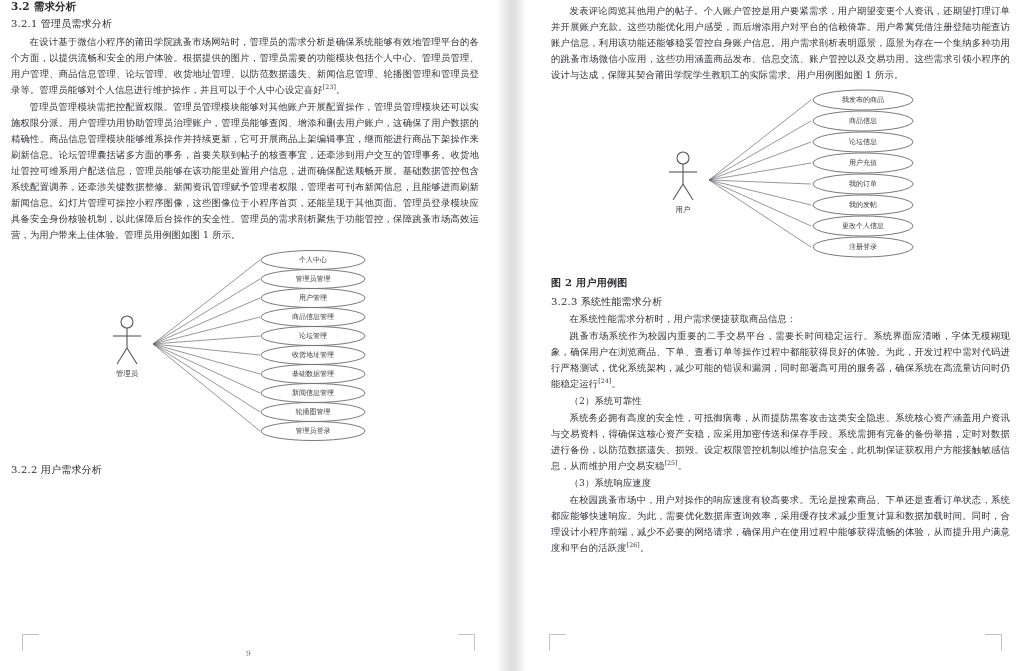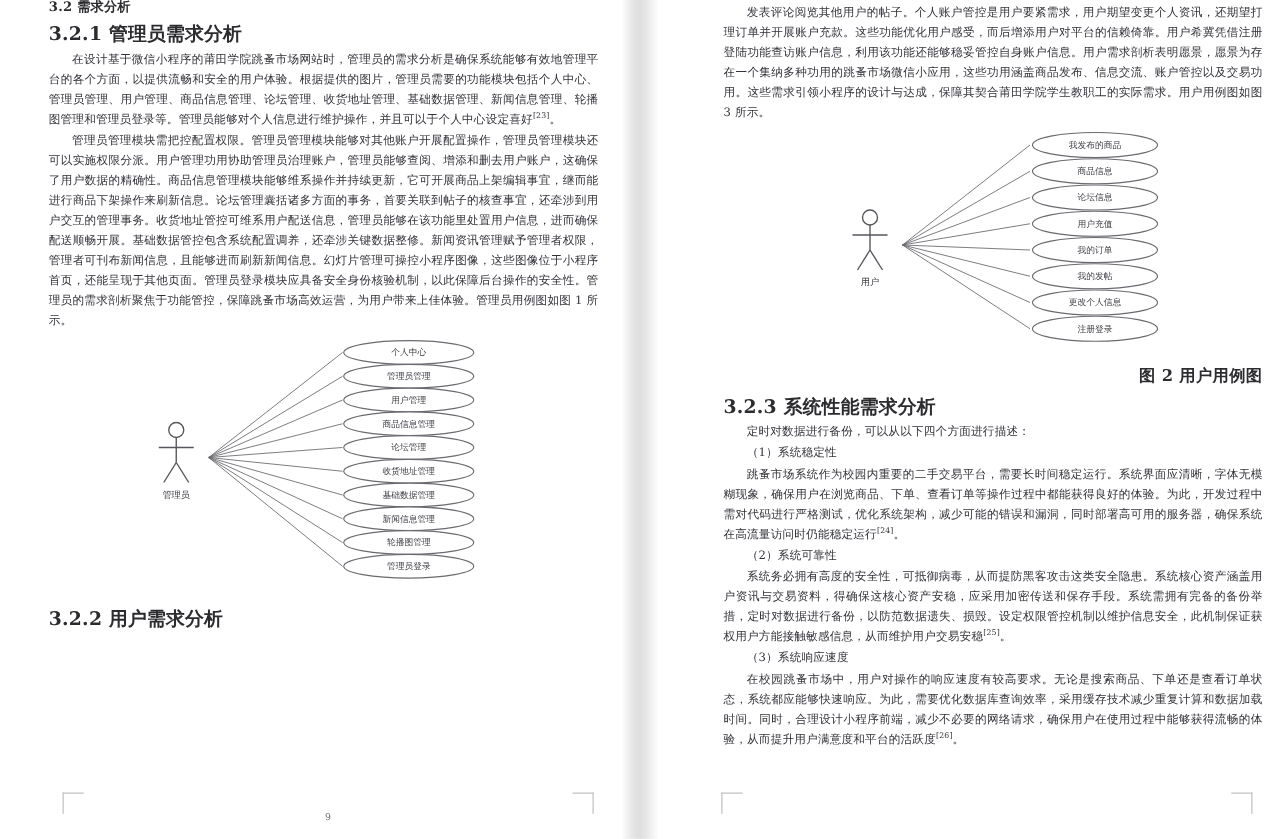--- a/index.html
+++ b/index.html
@@ -21,21 +21,20 @@
     display: flex;
     background: #ffffff;
   }
   .page {
     position: relative;
     width: 497px;
     height: 671px;
     background: #ffffff;
     box-sizing: border-box;
     overflow: hidden;
-    margin-left: 28px;
   }
   .page.left  { padding: 0 18px 0 11px; }
   .page.right { padding: 0 14px 0 24px; }
 
   .gutter {
     width: 30px;
     height: 671px;
     background: linear-gradient(to right,
        #ffffff 0%, #f3f3f3 14%, #e4e4e4 34%, #dedede 50%,
        #e6e6e6 66%, #f5f5f5 86%, #ffffff 100%);
@@ -44,43 +43,43 @@
 
   
   h2.sec {
     font-size: 10.5px;
     font-weight: bold;
     margin: 0 0 4px 0;
     letter-spacing: .2px;
     line-height: 1.25;
   }
   h3.subsec {
-    font-size: 15px;
-    font-weight: bold;
+    font-size: 10px;
+    font-weight: normal;
     margin: 5px 0 3px 0;
     letter-spacing: .2px;
     line-height: 1.25;
   }
   p.body {
     font-size: 9.3px;
     line-height: 1.72;
     margin: 0 0 1px 0;
     text-align: justify;
     text-justify: inter-ideograph;
     text-indent: 2em;
     letter-spacing: .15px;
     color: #32323a;
   }
   p.body.noind { text-indent: 2em; }
   sup { font-size: 6.2px; vertical-align: super; }
 
   .fig-cap {
-    font-size: 13px;
+    font-size: 10px;
     font-weight: bold;
-    text-align: right;
+    text-align: left;
     margin: 2px 0 6px 0;
     letter-spacing: .3px;
   }
   .pagenum {
     position: absolute;
     bottom: 13px;
     left: 0; right: 0;
     text-align: center;
     font-size: 7.5px;
     color: #6d6d75;
@@ -112,21 +111,21 @@
 <body>
 
 <div class="spread">
 
   <div class="page left">
 
     <h2 class="sec">3.2 需求分析</h2>
 
     <h3 class="subsec">3.2.1 管理员需求分析</h3>
 
-    <p class="body"><span>在设计基于微信小程序的莆田学院跳蚤市场网站时，管理员的需求分析是确保系统能够有效地管理平台的各个方面，以提供流畅和安全的用户体验。根据提供的图片，管理员需要的功能模块包括个人中心、管理员管理、用户管理、商品信息管理、论坛管理、收货地址管理、基础数据管理、新闻信息管理、轮播图管理和管理员登录等。管理员能够对个人信息进行维护操作，并且可以于个人中心设定喜好</span><sup>[23]</sup>。</p>
+    <p class="body"><span>在设计基于微信小程序的莆田学院跳蚤市场网站时，管理员的需求分析是确保系统能够有效地管理平台的各个方面，以提供流畅和安全的用户体验。根据提供的图片，管理员需要的功能模块包括个人中心、管理员管理、用户管理、商品信息管理、论坛管理、收货地址管理、以防范数据遗失、新闻信息管理、轮播图管理和管理员登录等。管理员能够对个人信息进行维护操作，并且可以于个人中心设定喜好</span><sup>[23]</sup>。</p>
 
     <p class="body noind">管理员管理模块需把控配置权限。管理员管理模块能够对其他账户开展配置操作，管理员管理模块还可以实施权限分派。用户管理功用协助管理员治理账户，管理员能够查阅、增添和删去用户账户，这确保了用户数据的精确性。商品信息管理模块能够维系操作并持续更新，它可开展商品上架编辑事宜，继而能进行商品下架操作来刷新信息。论坛管理囊括诸多方面的事务，首要关联到帖子的核查事宜，还牵涉到用户交互的管理事务。收货地址管控可维系用户配送信息，管理员能够在该功能里处置用户信息，进而确保配送顺畅开展。基础数据管控包含系统配置调养，还牵涉关键数据整修。新闻资讯管理赋予管理者权限，管理者可刊布新闻信息，且能够进而刷新新闻信息。幻灯片管理可操控小程序图像，这些图像位于小程序首页，还能呈现于其他页面。管理员登录模块应具备安全身份核验机制，以此保障后台操作的安全性。管理员的需求剖析聚焦于功能管控，保障跳蚤市场高效运营，为用户带来上佳体验。管理员用例图如图 1 所示。</p>
 
     <div>
       <svg class="usecase" width="300" height="215" viewBox="0 0 300 215">
 
         <g class="uc-line">
           <line x1="58" y1="100" x2="165" y2="16"></line>
           <line x1="58" y1="100" x2="165" y2="35"></line>
           <line x1="58" y1="100" x2="165" y2="54"></line>
@@ -188,21 +187,21 @@
 
     <div class="pagenum">9</div>
     <div class="cropmark bl"></div>
     <div class="cropmark br"></div>
   </div>
 
   <div class="gutter"></div>
 
   <div class="page right">
 
-    <p class="body noind" style="margin-top:3px;">发表评论阅览其他用户的帖子。个人账户管控是用户要紧需求，用户期望变更个人资讯，还期望打理订单并开展账户充款。这些功能优化用户感受，而后增添用户对平台的信赖倚靠。用户希冀凭借注册登陆功能查访账户信息，利用该功能还能够稳妥管控自身账户信息。用户需求剖析表明愿景，愿景为存在一个集纳多种功用的跳蚤市场微信小应用，这些功用涵盖商品发布、信息交流、账户管控以及交易功用。这些需求引领小程序的设计与达成，保障其契合莆田学院学生教职工的实际需求。用户用例图如图 3 所示。</p>
+    <p class="body noind" style="margin-top:3px;">发表评论阅览其他用户的帖子。个人账户管控是用户要紧需求，用户期望变更个人资讯，还期望打理订单并开展账户充款。这些功能优化用户感受，而后增添用户对平台的信赖倚靠。用户希冀凭借注册登陆功能查访账户信息，利用该功能还能够稳妥管控自身账户信息。用户需求剖析表明愿景，愿景为存在一个集纳多种功用的跳蚤市场微信小应用，这些功用涵盖商品发布、信息交流、账户管控以及交易功用。这些需求引领小程序的设计与达成，保障其契合莆田学院学生教职工的实际需求。用户用例图如图 1 所示。</p>
 
     <div>
       <svg class="usecase" width="300" height="190" viewBox="0 0 300 190">
         <g class="uc-line">
           <line x1="78" y1="96" x2="180" y2="16"></line>
           <line x1="78" y1="96" x2="180" y2="37"></line>
           <line x1="78" y1="96" x2="180" y2="58"></line>
           <line x1="78" y1="96" x2="180" y2="79"></line>
           <line x1="78" y1="96" x2="180" y2="100"></line>
           <line x1="78" y1="96" x2="180" y2="121"></line>
@@ -244,23 +243,22 @@
           <ellipse class="uc-ell" cx="232" cy="163" rx="50" ry="10"></ellipse>
           <text class="uc-text" x="232" y="163.5">注册登录</text>
         </g>
       </svg>
     </div>
 
     <div class="fig-cap">图 2 用户用例图</div>
 
     <h3 class="subsec">3.2.3 系统性能需求分析</h3>
 
-    <p class="body">定时对数据进行备份，可以从以下四个方面进行描述：</p>
-
-    <p class="body">（1）系统稳定性</p>
+    <p class="body">在系统性能需求分析时，用户需求便捷获取商品信息：</p>
+
     <p class="body"><span>跳蚤市场系统作为校园内重要的二手交易平台，需要长时间稳定运行。系统界面应清晰，字体无模糊现象，确保用户在浏览商品、下单、查看订单等操作过程中都能获得良好的体验。为此，开发过程中需对代码进行严格测试，优化系统架构，减少可能的错误和漏洞，同时部署高可用的服务器，确保系统在高流量访问时仍能稳定运行</span><sup>[24]</sup>。</p>
 
     <p class="body">（2）系统可靠性</p>
     <p class="body"><span>系统务必拥有高度的安全性，可抵御病毒，从而提防黑客攻击这类安全隐患。系统核心资产涵盖用户资讯与交易资料，得确保这核心资产安稳，应采用加密传送和保存手段。系统需拥有完备的备份举措，定时对数据进行备份，以防范数据遗失、损毁。设定权限管控机制以维护信息安全，此机制保证获权用户方能接触敏感信息，从而维护用户交易安稳</span><sup>[25]</sup>。</p>
 
     <p class="body">（3）系统响应速度</p>
     <p class="body"><span>在校园跳蚤市场中，用户对操作的响应速度有较高要求。无论是搜索商品、下单还是查看订单状态，系统都应能够快速响应。为此，需要优化数据库查询效率，采用缓存技术减少重复计算和数据加载时间。同时，合理设计小程序前端，减少不必要的网络请求，确保用户在使用过程中能够获得流畅的体验，从而提升用户满意度和平台的活跃度</span><sup>[26]</sup>。</p>
 
     <div class="cropmark bl"></div>
     <div class="cropmark br"></div>

